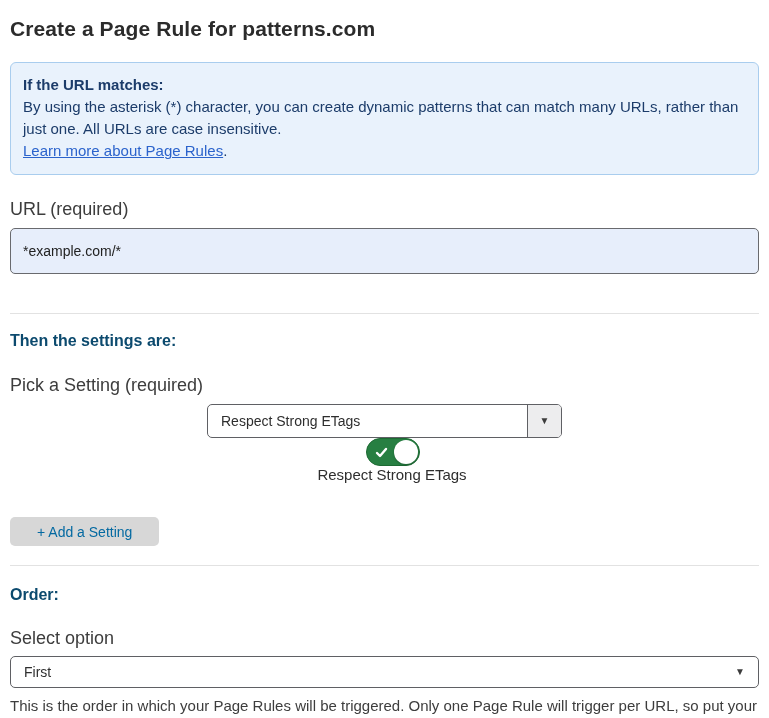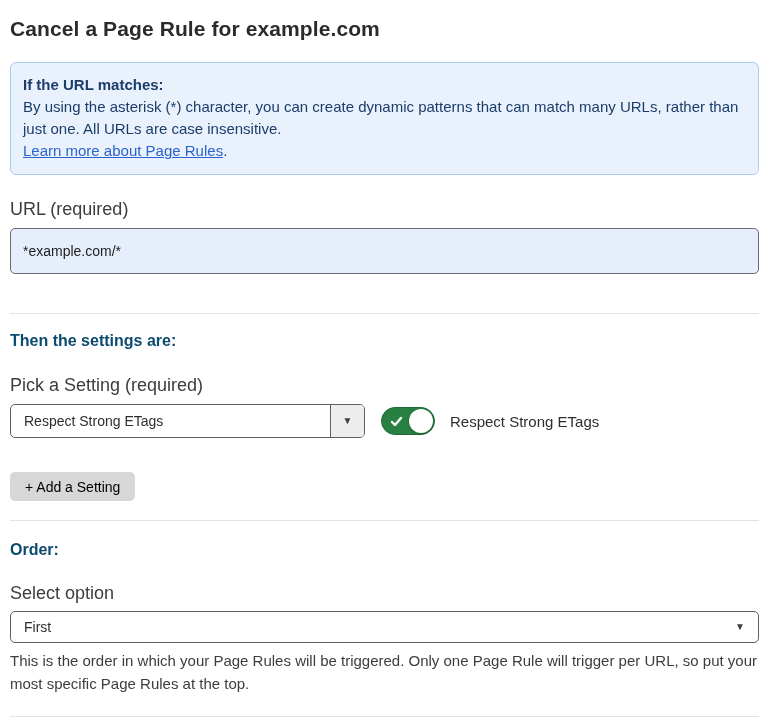--- a/index.html
+++ b/index.html
@@ -71,20 +71,21 @@
     margin-top: 18px;
     font-size: 16px;
     font-weight: 700;
     color: #0c4a6e;
   }
 
   .setting-row {
     display: flex;
     align-items: center;
     margin-top: 8px;
+    flex-direction: column;
   }
 
   .select-box {
     display: flex;
     align-items: stretch;
     width: 355px;
     height: 34px;
     background: #ffffff;
     border: 1px solid #5f6064;
     border-radius: 5px;
@@ -149,23 +150,23 @@
 
   .btn {
     display: inline-flex;
     align-items: center;
     justify-content: center;
     border: none;
     border-radius: 5px;
     font-family: "Liberation Sans", "DejaVu Sans", sans-serif;
     font-size: 14px;
     cursor: pointer;
-    padding: 0 15px;
+    padding: 0 27px;
     height: 30px;
-    color: #000000;
+    color: #0369a1;
     background: #d7d7d7;
   }
   .btn.add-setting { margin-top: 34px; height: 29px; }
   .btn.primary {
     background: #1a6fe9;
     color: #ffffff;
     padding: 0 18px;
   }
 
   .wide-select {
@@ -198,21 +199,21 @@
     display: flex;
     gap: 10px;
     margin-top: 18px;
   }
 </style>
 </head>
 <body>
 
 <div class="container">
 
-  <h1 class="page-title">Cancel a Page Rule for example.com</h1>
+  <h1 class="page-title">Create a Page Rule for patterns.com</h1>
 
   <div class="info-box">
     <div class="info-heading">If the URL matches:</div>
     <div class="info-body">By using the asterisk (*) character, you can create dynamic patterns that can match many URLs, rather than just one. All URLs are case insensitive.</div>
     <div><a class="info-link">Learn more about Page Rules</a><span>.</span></div>
   </div>
 
   <div class="field-label">URL (required)</div>
   <input class="url-input" type="text" value="*example.com/*" style="">
 

